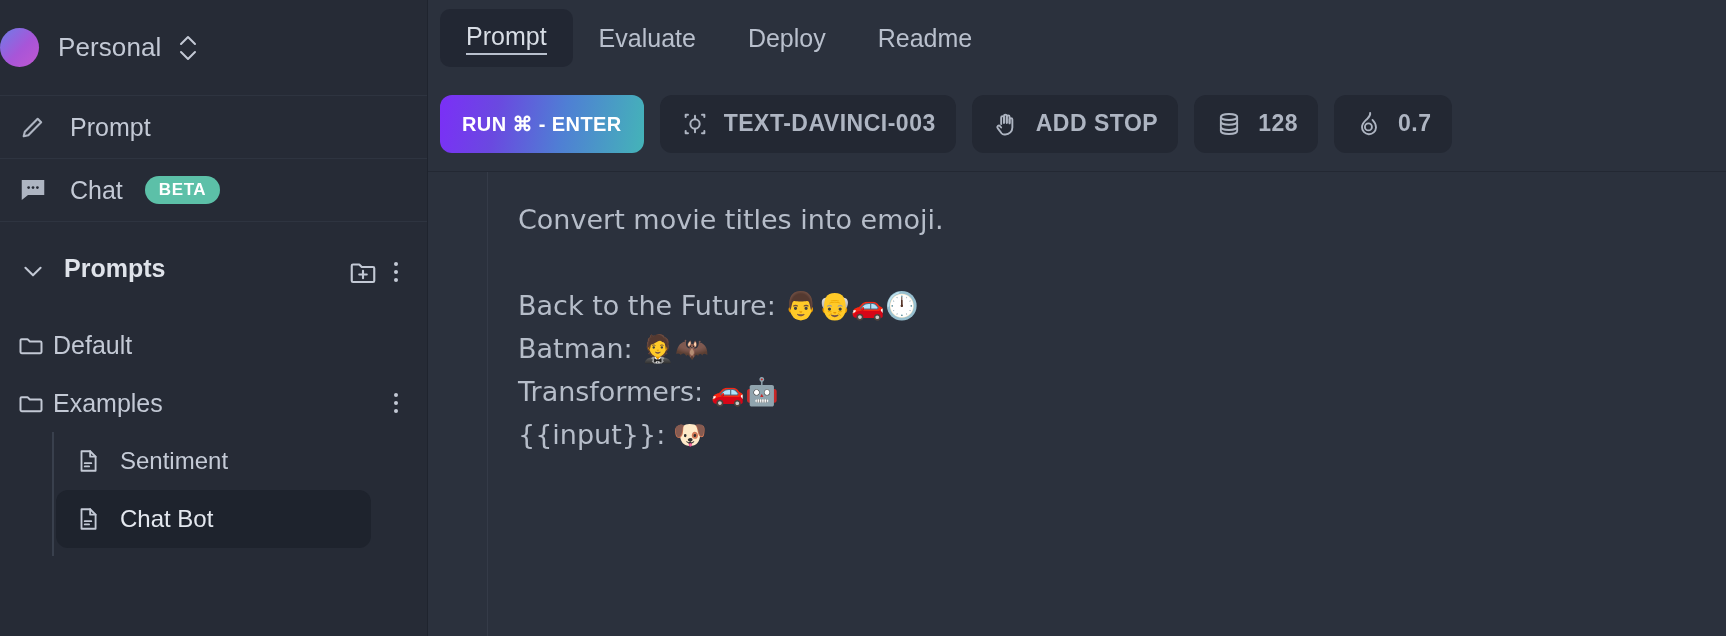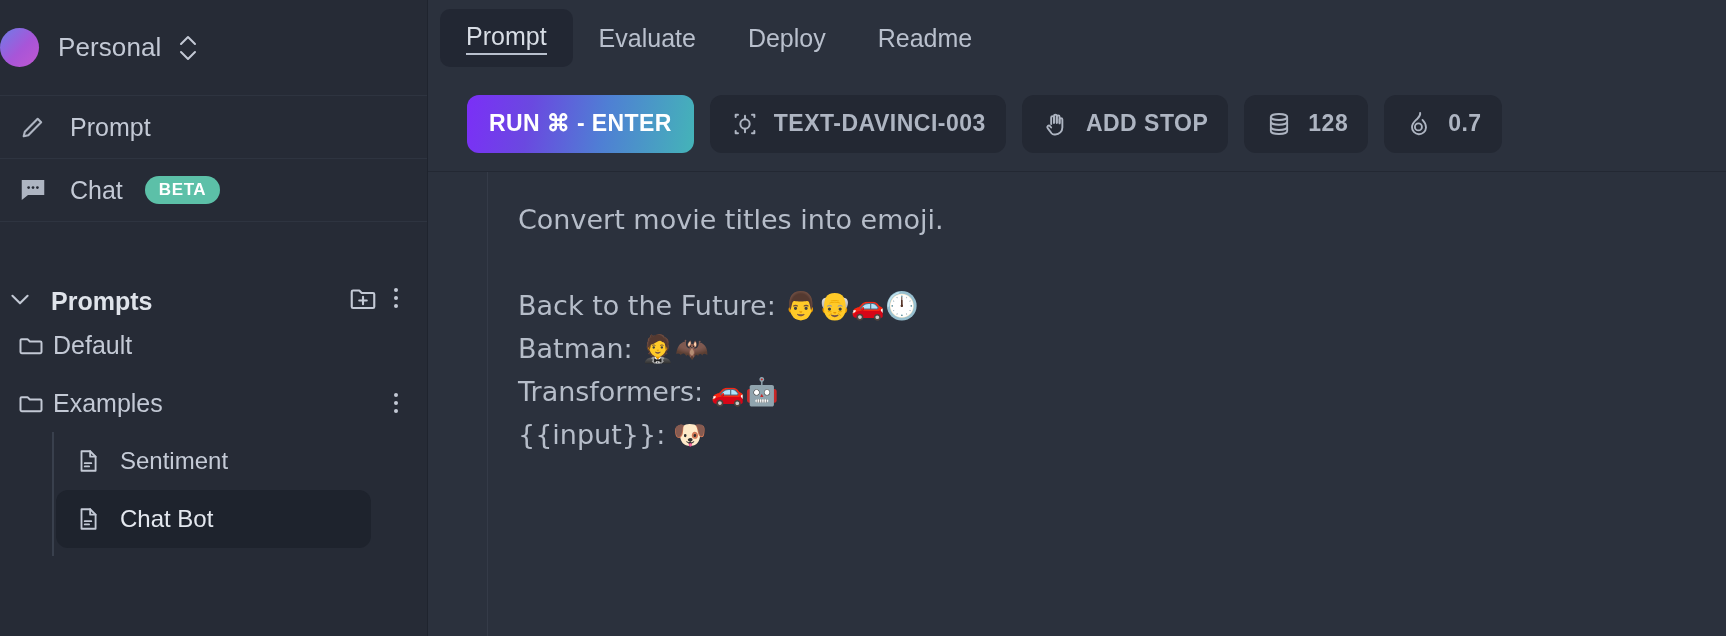--- a/index.html
+++ b/index.html
@@ -81,22 +81,22 @@
     font-weight: bold;
     letter-spacing: 0.6px;
     border-radius: 14px;
     padding: 5px 14px 6px 14px;
     line-height: 1;
   }
 
   .section-header {
     height: 62px;
     display: flex;
-    align-items: flex-end;
-    padding: 0 16px 0 3px;
+    align-items: flex-start;
+    padding: 0 16px 0 16px;
     margin-top: 32px;
   }
   .chev {
     width: 34px; height: 34px;
     display: flex; align-items: center; justify-content: center;
     color: #c3c9d5;
     flex: 0 0 34px;
   }
   .section-title {
     font-size: 25px;
@@ -220,29 +220,28 @@
     padding-left: 12px;
     gap: 16px;
     flex: 0 0 96px;
     border-bottom: 1px solid #232833;
   }
   .run-btn {
     height: 58px;
     border-radius: 12px;
     background: linear-gradient(100deg, #7b2ff7 0%, #6a49e0 28%, #4f7fd4 60%, #44b4b8 100%);
     color: #ffffff;
-    font-size: 23px;
+    font-size: 20px;
     font-weight: bold;
     letter-spacing: 0.4px;
     display: flex;
     align-items: center;
     padding: 0 22px;
     cursor: pointer;
     white-space: nowrap;
-    margin-left: 27px;
   }
   .pill {
     height: 58px;
     border-radius: 12px;
     background: #232833;
     display: flex;
     align-items: center;
     gap: 14px;
     padding: 0 20px;
     color: #aeb5c2;

